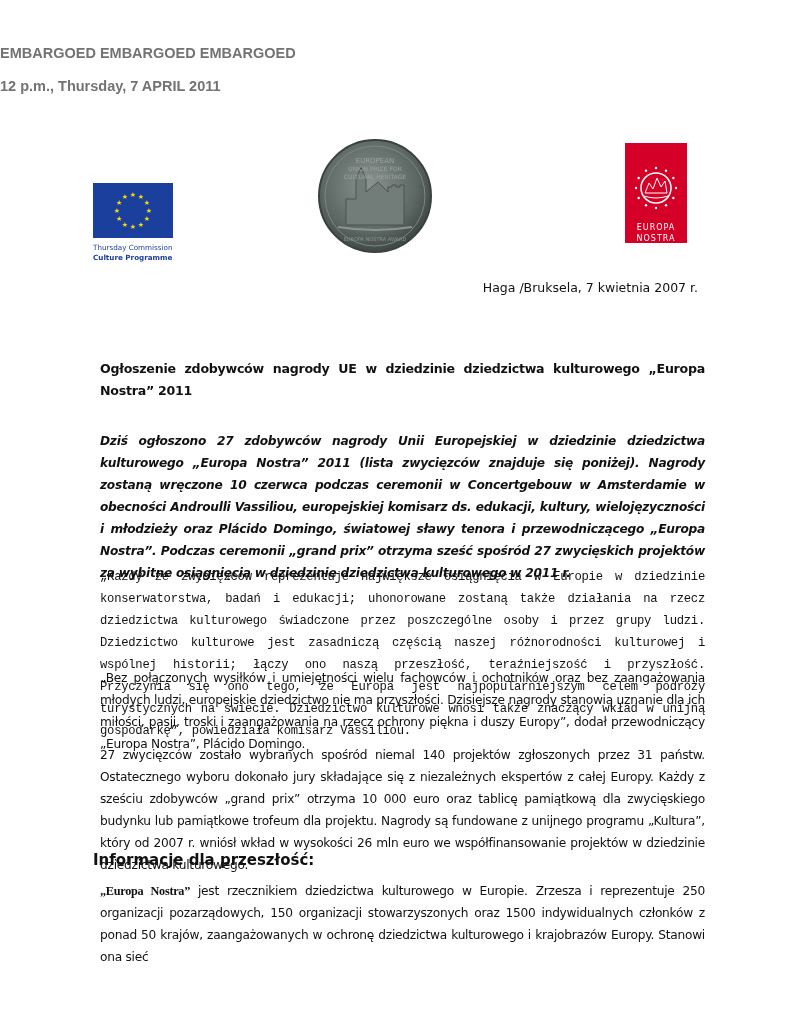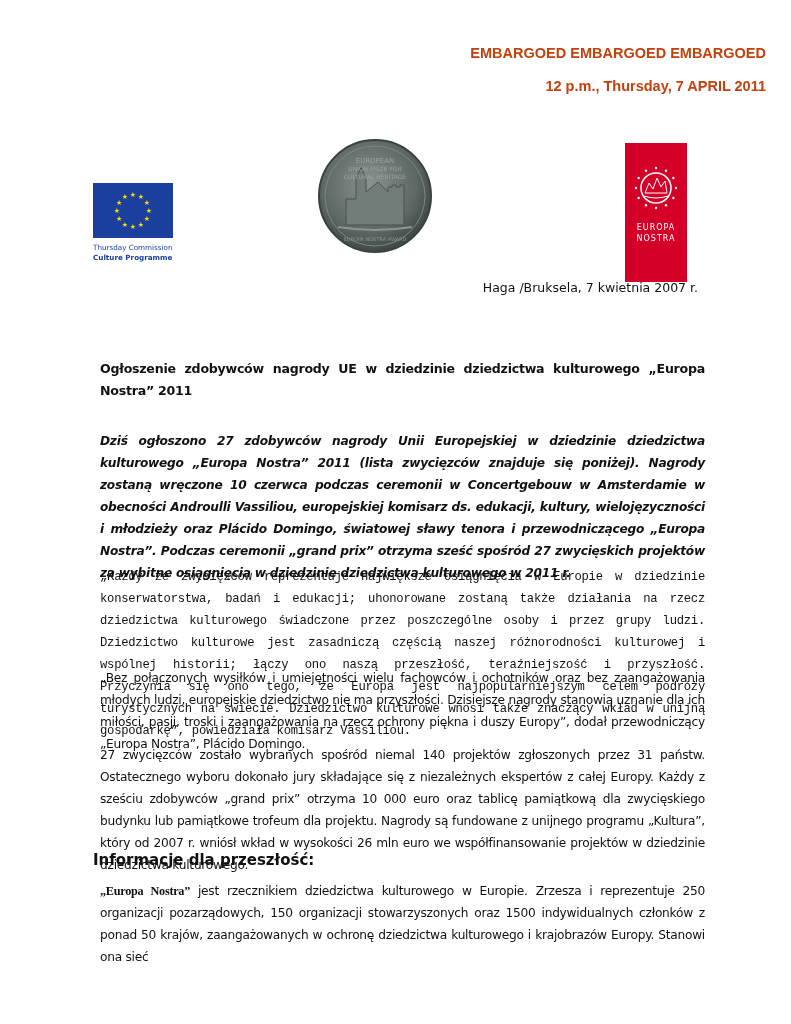--- a/index.html
+++ b/index.html
@@ -1,30 +1,30 @@
 <!DOCTYPE html>
 <html><head>
 <meta charset="utf-8">
 <style>
   html, body { margin: 0; padding: 0; background: #ffffff; }
   body { width: 791px; height: 1024px; position: relative; overflow: hidden;
          font-family: "DejaVu Sans", sans-serif; color: #111; }
-  .embargo { position: absolute; left: 0; width: 766px; text-align: right;
-             color: #c2410c; font-family: "Liberation Sans", sans-serif; font-weight: bold; }
+  .embargo { position: absolute; left: 0; width: 766px; text-align: left;
+             color: #737373; font-family: "Liberation Sans", sans-serif; font-weight: bold; }
   .embargo.l1 { top: 45px; font-size: 14.5px; }
   .embargo.l2 { top: 78px; font-size: 14.5px; }
 
   #eu-logo { position: absolute; left: 93px; top: 183px; width: 82px; }
   #eu-flag { width: 80px; height: 55px; background: #1b3f9c; position: relative; }
   .eu-caption { font-family: "DejaVu Sans", sans-serif; font-size: 7.2px; color: #1b3f9c;
                 line-height: 9.5px; margin-top: 5px; white-space: nowrap; }
 
   #medal { position: absolute; left: 316px; top: 137px; width: 118px; height: 118px; }
 
-  #en-logo { position: absolute; left: 625px; top: 143px; width: 62px; height: 139px;
+  #en-logo { position: absolute; left: 625px; top: 143px; width: 62px; height: 100px;
              background: #d40028; }
   #en-logo .en-text { position: absolute; left: 0; width: 62px; text-align: center; color: #fff;
                       font-family: "DejaVu Sans", sans-serif; font-size: 8px; letter-spacing: 1px;
                       line-height: 11px; top: 79px; }
 
   .place-date { position: absolute; right: 93px; top: 280px; font-size: 12.5px;
                 font-family: "DejaVu Sans", sans-serif; }
 
   .text-block { position: absolute; left: 100px; width: 605px; font-size: 12.2px; line-height: 22px;
                 text-align: justify; font-family: "DejaVu Sans", sans-serif; letter-spacing: -0.25px; }

